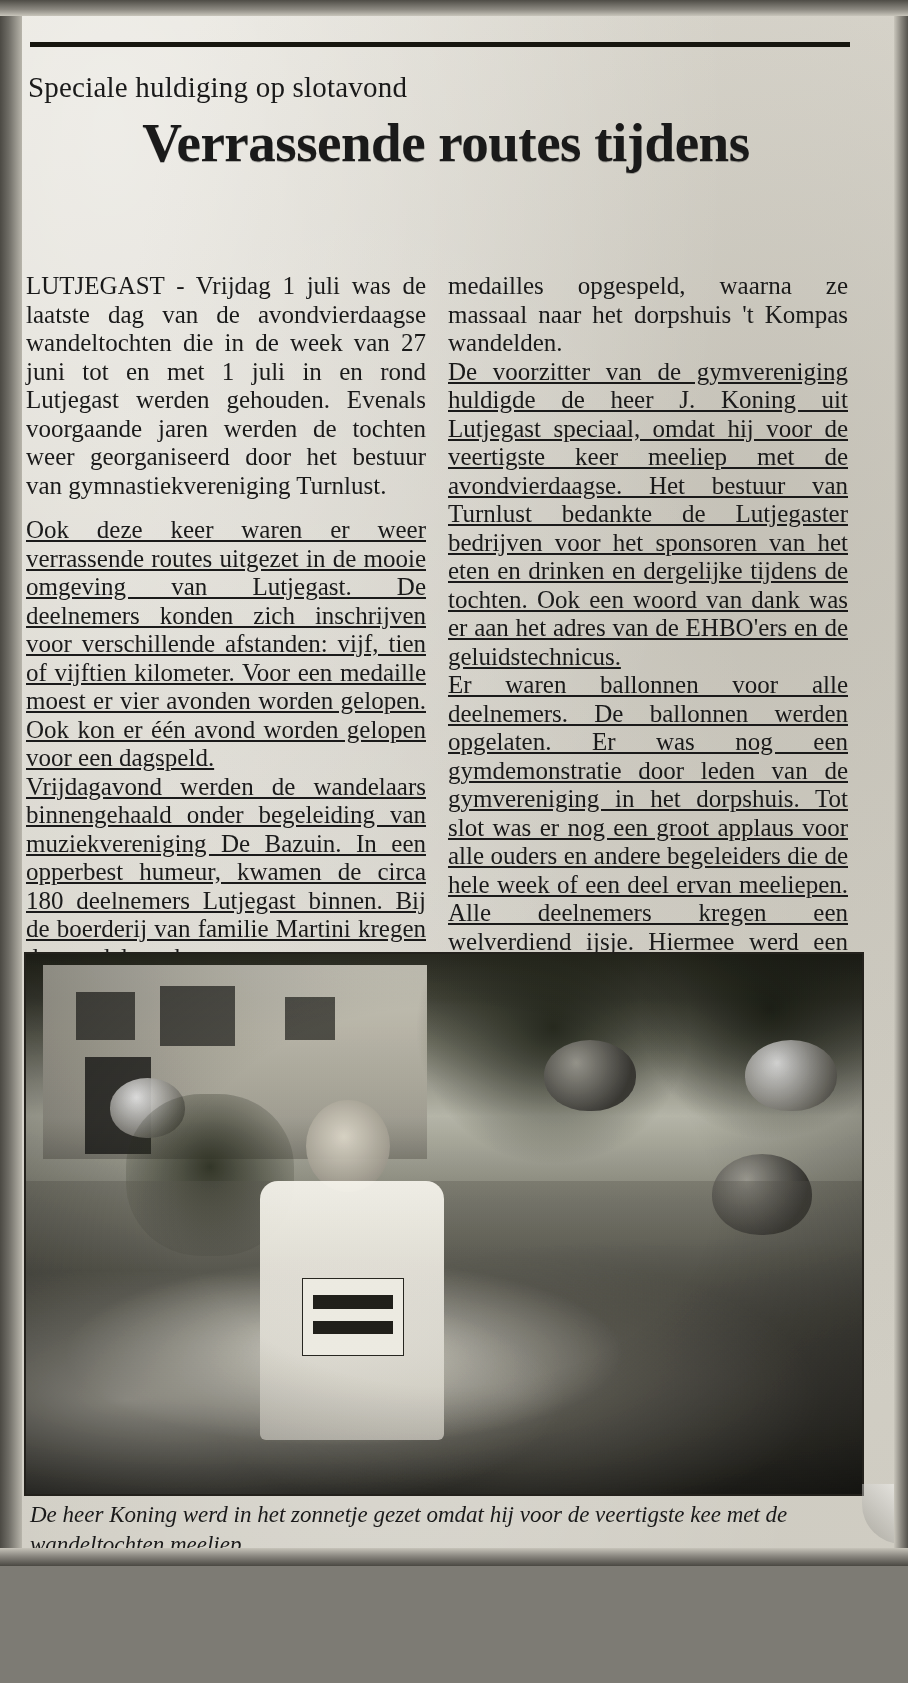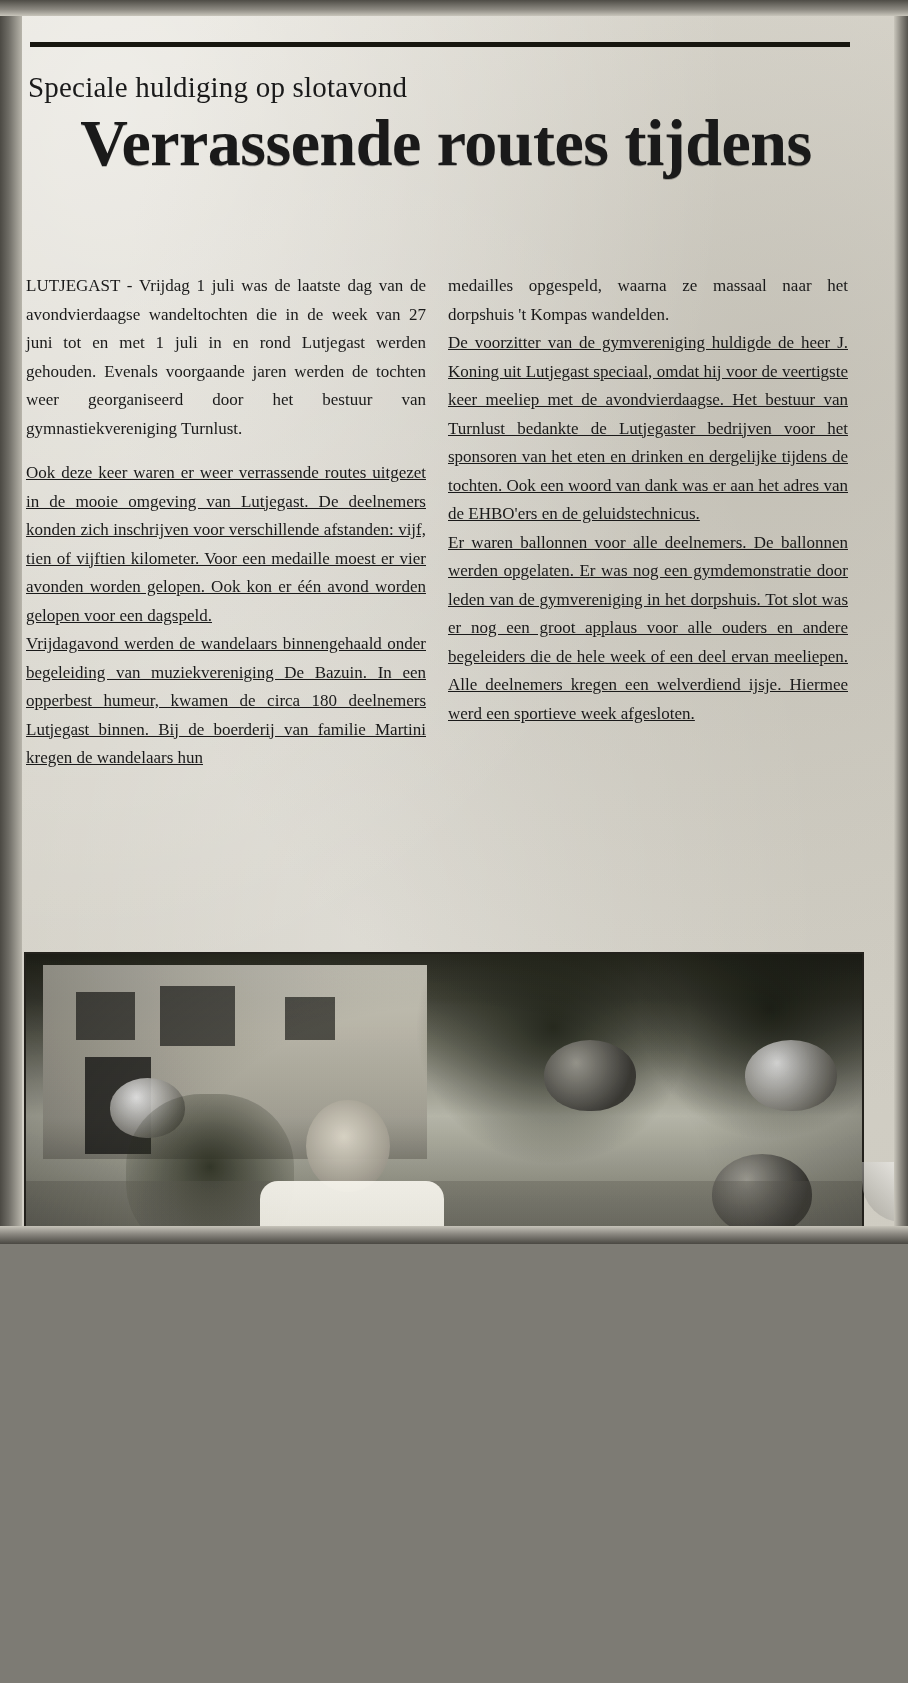--- a/index.html
+++ b/index.html
@@ -3,21 +3,21 @@
 <meta charset="utf-8">
 <style>
   html, body {
     margin: 0;
     padding: 0;
     background: #7d7b74;
   }
   .page {
     position: relative;
     width: 908px;
-    height: 1244px;
+    height: 1566px;
     background: #d9d6cd;
     overflow: hidden;
     font-family: "Liberation Serif", serif;
     color: #1a1a1a;
   }
   
   .page::before {
     content: "";
     position: absolute;
     inset: 0;
@@ -88,41 +88,41 @@
     z-index: 3;
   }
 
   .headline {
     position: absolute;
     left: 26px;
     top: 112px;
     width: 840px;
     font-family: "Liberation Serif", serif;
     font-weight: bold;
-    font-size: 66px;
+    font-size: 55px;
     line-height: 62px;
     text-align: center;
     letter-spacing: -0.5px;
     z-index: 3;
     text-shadow: 0 1px 0 rgba(0,0,0,0.25);
   }
   .headline .l2 { display: block; }
 
   .columns {
     position: absolute;
     left: 26px;
     top: 272px;
     width: 832px;
     display: flex;
     gap: 22px;
     z-index: 3;
   }
   .col {
     width: 400px;
-    font-size: 17px;
+    font-size: 25px;
     line-height: 28.5px;
     text-align: justify;
     text-justify: inter-word;
     hyphens: manual;
   }
   .col p { margin: 0; }
   .col p + p { margin-top: 0px; text-decoration: underline; }
   .col p.gap { margin-top: 16px; }
 
   .photo-frame {
@@ -319,20 +319,21 @@
         <div class="ph-man-shirt"></div>
         <div class="ph-placard">
             <i></i>
             <i></i>
           </div>
         <div class="ph-grain"></div>
         <div class="ph-vignette"></div>
       </div>
     </div>
 
+    <div class="caption">De heer Koning werd in het zonnetje gezet omdat hij voor de veertigste kee met de wandeltochten meeliep.</div>
     <div class="credit">Eigen fo</div>
     <div class="curl"></div>
   </div>
 
   <div class="scan-edge-left"></div>
   <div class="scan-edge-right"></div>
   <div class="scan-edge-top"></div>
   <div class="scan-edge-bottom"></div>
 </div>
 

